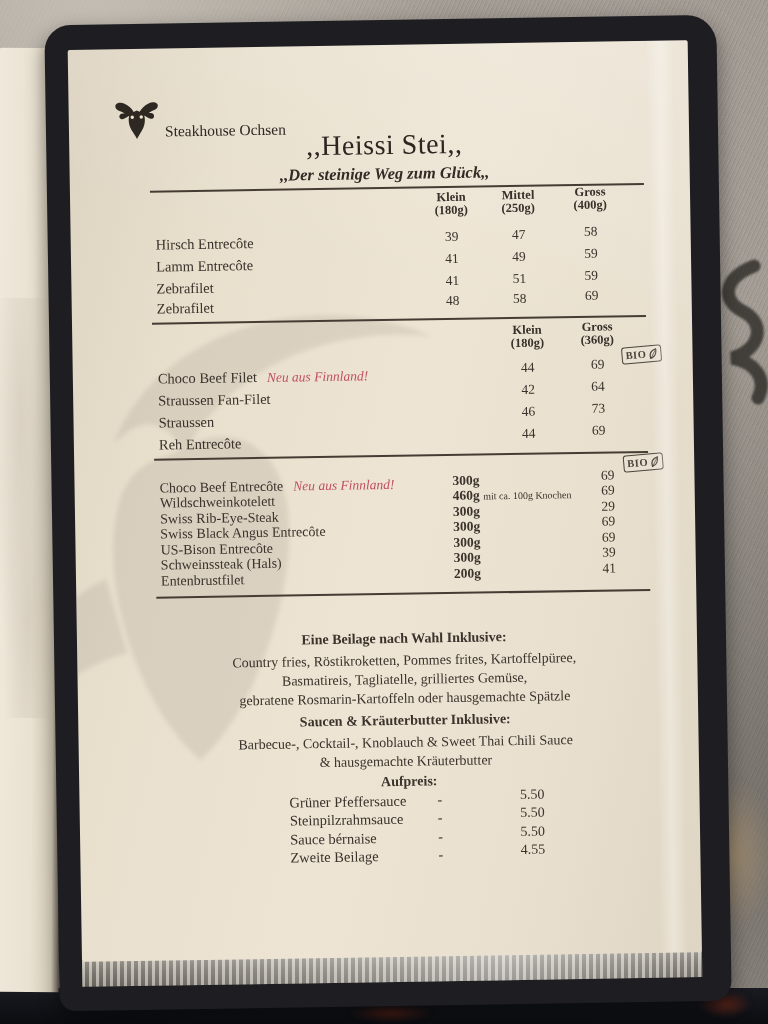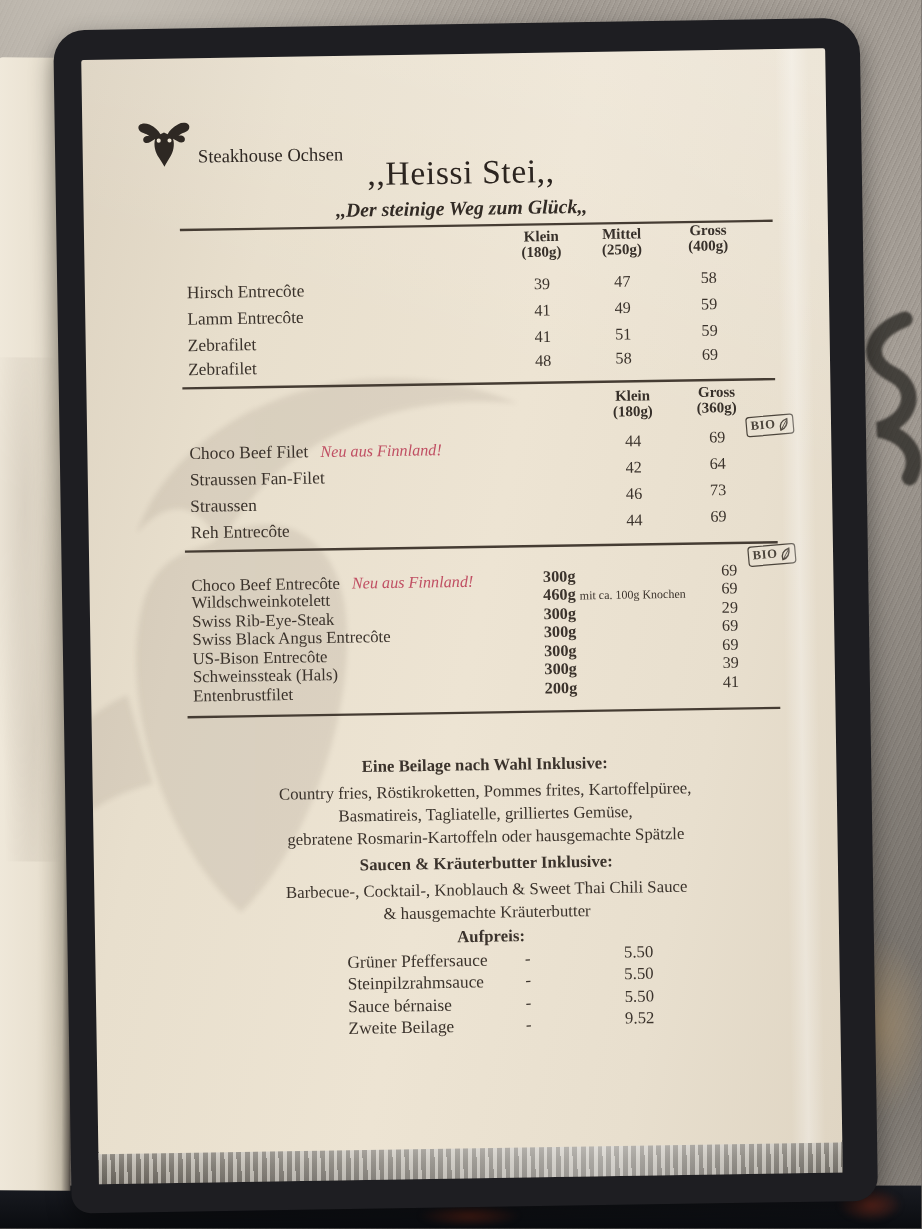--- a/index.html
+++ b/index.html
@@ -286,18 +286,18 @@
         <span class="sprice" style="top:-4px">5.50</span>
       </div>
       <div class="srow" style="top:785px">
         <span class="sname">Sauce bérnaise</span>
         <span class="sdash">-</span>
         <span class="sprice" style="top:-4px">5.50</span>
       </div>
       <div class="srow" style="top:803px">
         <span class="sname">Zweite Beilage</span>
         <span class="sdash">-</span>
-        <span class="sprice" style="top:-4px">9.52</span>
+        <span class="sprice" style="top:-4px">4.55</span>
       </div>
 
     </div>
   </div>
 </div>
 
 </body></html>

